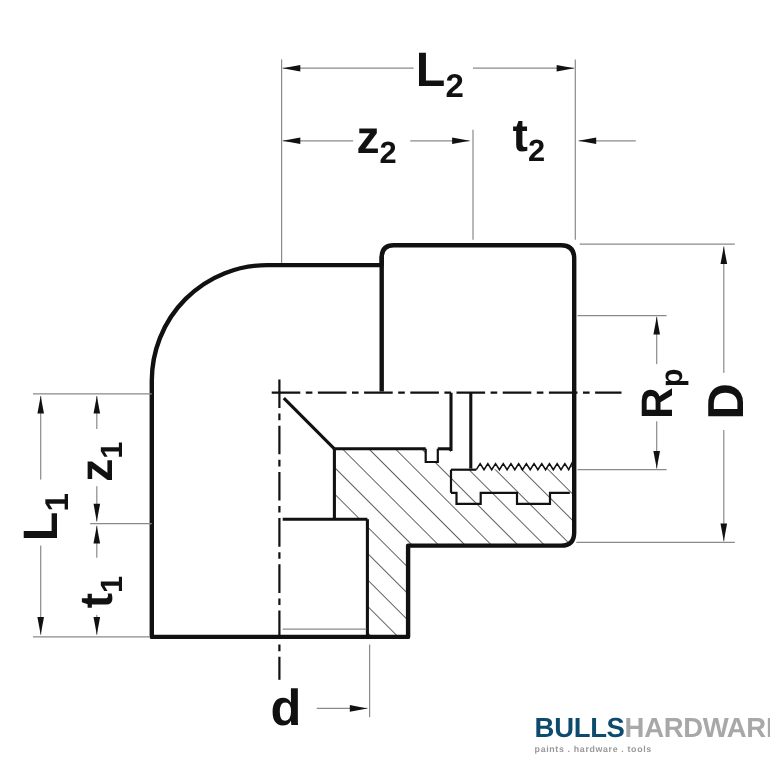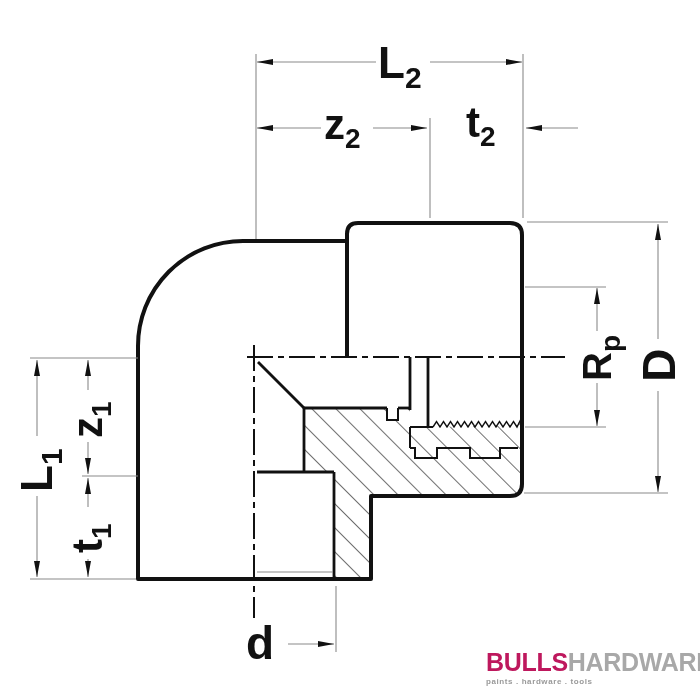--- a/index.html
+++ b/index.html
@@ -5,21 +5,21 @@
   html,body{margin:0;padding:0;background:#ffffff;}
   .canvas{
     position:relative;width:700px;height:700px;background:#ffffff;overflow:hidden;
     font-family:"Liberation Sans", sans-serif;
   }
   svg text{font-family:"Liberation Sans", sans-serif;font-weight:bold;fill:#111;}
   .logo{
     position:absolute;left:486px;top:650px;line-height:1;white-space:nowrap;
     font-weight:bold;letter-spacing:-0.3px;font-size:25px;
   }
-  .logo .brand-primary{color:#be185d;margin-top:26px;}
+  .logo .brand-primary{color:#0c4a6e;margin-top:26px;}
   .logo .brand-secondary{color:#a8a8a8;}
   .logo .tagline{
     display:block;margin-top:3px;font-size:8px;letter-spacing:0.6px;
     color:#9a9a9a;font-weight:bold;
   }
 </style>
 </head>
 <body>
 
 <div class="canvas">

